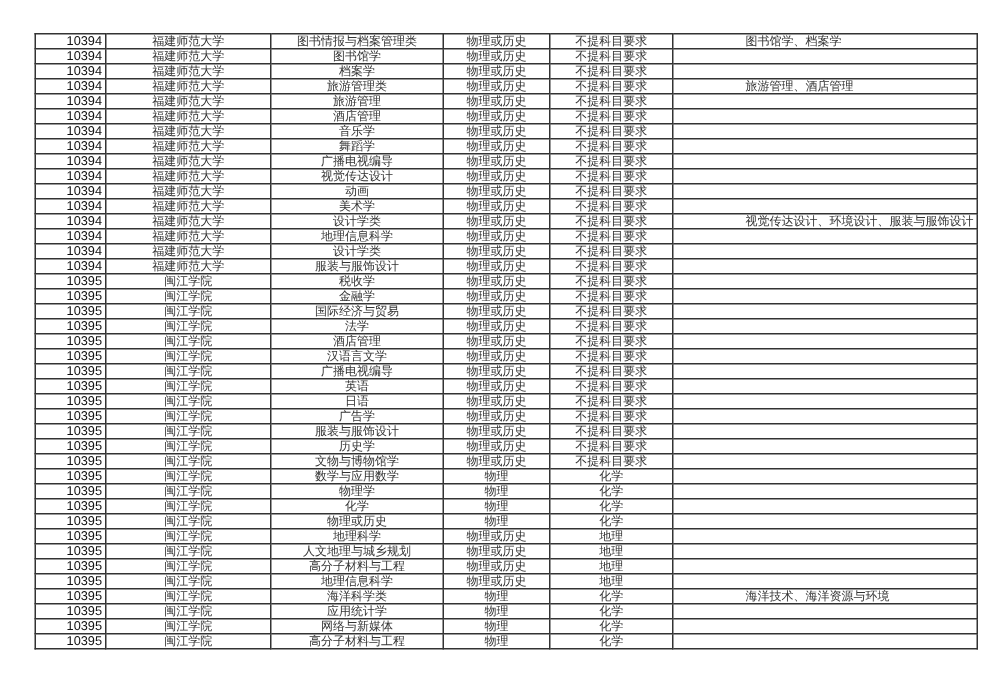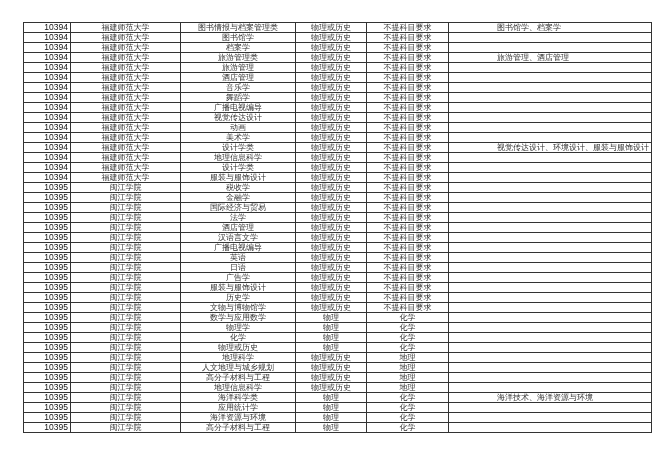--- a/index.html
+++ b/index.html
@@ -343,21 +343,21 @@
         <td class="c-code">10395</td>
         <td class="c-school">闽江学院</td>
         <td class="c-major">应用统计学</td>
         <td class="c-first">物理</td>
         <td class="c-second">化学</td>
         <td class="c-note"></td>
       </tr>
       <tr>
         <td class="c-code">10395</td>
         <td class="c-school">闽江学院</td>
-        <td class="c-major">海洋资源与环境</td>
+        <td class="c-major">网络与新媒体</td>
         <td class="c-first">物理</td>
         <td class="c-second">化学</td>
         <td class="c-note"></td>
       </tr>
       <tr>
         <td class="c-code">10395</td>
         <td class="c-school">闽江学院</td>
         <td class="c-major">高分子材料与工程</td>
         <td class="c-first">物理</td>
         <td class="c-second">化学</td>

